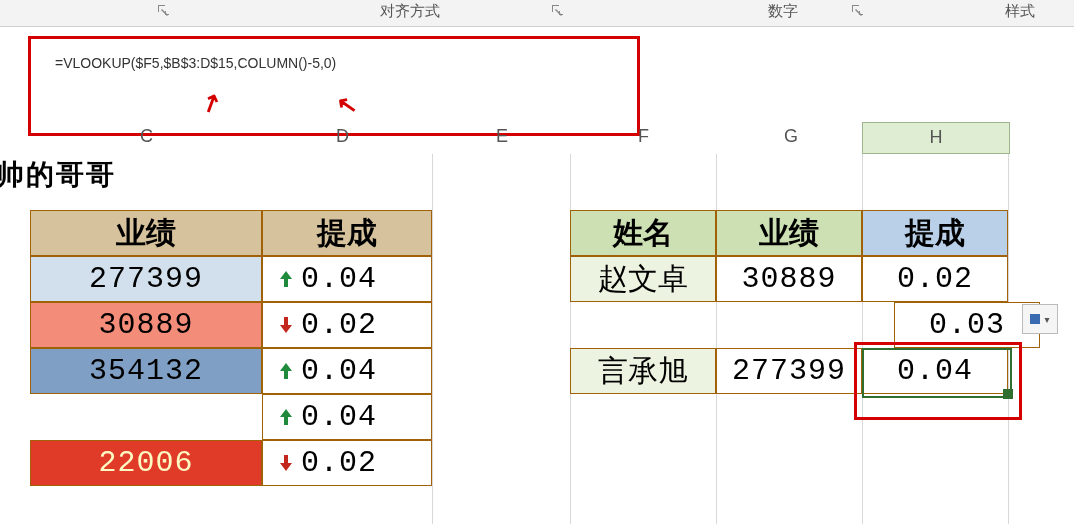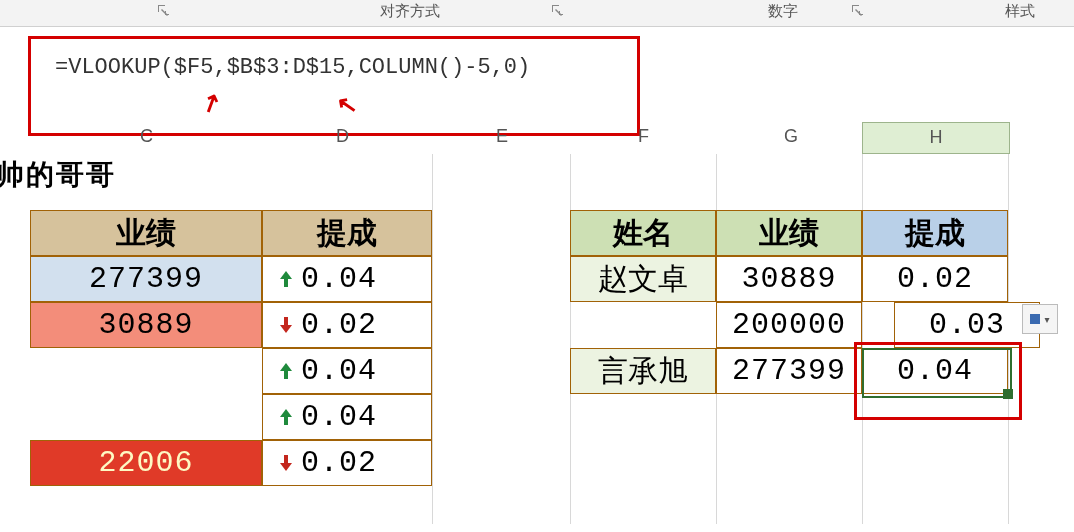--- a/index.html
+++ b/index.html
@@ -6,21 +6,21 @@
   .stage{position:relative;width:1074px;height:524px;overflow:hidden;}
 
   
   .ribbon{position:absolute;left:0;top:0;right:0;height:26px;background:#f3f3f3;border-bottom:1px solid #d0d0d0;}
   .ribbon-label{position:absolute;top:2px;font-size:15px;color:#555;}
   .ribbon-dlg{position:absolute;top:3px;font-size:12px;color:#888;}
   .ribbon-dlg svg{width:14px;height:14px;}
 
   
   .fbar-wrap{position:absolute;left:28px;top:36px;width:606px;height:94px;border:3px solid #d40000;background:#fff;}
-  .fbar-text{position:absolute;left:24px;top:16px;font-family:Liberation Mono, monospace;font-size:22px;color:#333;white-space:nowrap;}
+  .fbar-text{position:absolute;left:24px;top:16px;font-family:Liberation Sans, sans-serif;font-size:14px;color:#333;white-space:nowrap;}
   .annot-arrow{position:absolute;color:#d40000;font-weight:bold;font-size:24px;}
 
   
   .colheads{position:absolute;top:122px;left:0;right:0;height:32px;}
   .colhead{position:absolute;top:4px;font-size:18px;color:#555;text-align:center;}
   
   .colh-sel-box{position:absolute;border:1px solid #9db48c;background:#dfeed3;}
 
   
   .title-row{position:absolute;left:0;top:156px;font-size:28px;font-weight:bold;letter-spacing:2px;}
@@ -139,20 +139,21 @@
 <div class="cell row-h left-c num fill-red-lt" style="top:302px;">30889</div>
 <div class="cell row-h left-d num fill-white" style="top:302px;justify-content:flex-start;padding-left:14px;">
   <span class="ic">
         <svg viewBox="0 0 18 18">
           <path d="M9 17l-6-8h4V1h4v8h4z" fill="#c3261d"></path>
         </svg>
       </span>
   <span>0.02</span>
 </div>
 
+<div class="cell row-h left-c num fill-blue-dk" style="top:348px;">354132</div>
 <div class="cell row-h left-d num fill-white" style="top:348px;justify-content:flex-start;padding-left:14px;">
   <span class="ic">
         <svg viewBox="0 0 18 18">
           <path d="M9 1l6 8h-4v8H7V9H3z" fill="#1f8a3c"></path>
         </svg>
       </span>
   <span>0.04</span>
 </div>
 
 <div class="cell row-h left-d num fill-white" style="top:394px;justify-content:flex-start;padding-left:14px;">
@@ -175,21 +176,20 @@
 </div>
 
 <div class="cell hdr row-h right-f fill-green-hdr" style="top:210px;">姓名</div>
 <div class="cell hdr row-h right-g fill-green-hdr" style="top:210px;">业绩</div>
 <div class="cell hdr row-h right-h fill-blue-hdr" style="top:210px;">提成</div>
 
 <div class="cell row-h right-f fill-lookup" style="top:256px;">赵文卓</div>
 <div class="cell row-h right-g num fill-white" style="top:256px;">30889</div>
 <div class="cell row-h right-h num fill-white" style="top:256px;">0.02</div>
 
-<div class="cell row-h right-g num fill-white" style="top:302px;">200000</div>
 <div class="cell row-h right-h num fill-white" style="top:302px;margin-left:32px;">0.03</div>
 
 <div class="cell row-h right-f fill-lookup" style="top:348px;">言承旭</div>
 <div class="cell row-h right-g num fill-white" style="top:348px;">277399</div>
 <div class="cell row-h right-h num fill-white" style="top:348px;">0.04</div>
 
 <div class="sel-box" style="left:854px;top:342px;width:162px;height:72px;"></div>
 <div class="sel-inner" style="left:862px;top:348px;width:146px;height:46px;"></div>
 <div class="fill-handle" style="left:1003px;top:389px;"></div>
 

